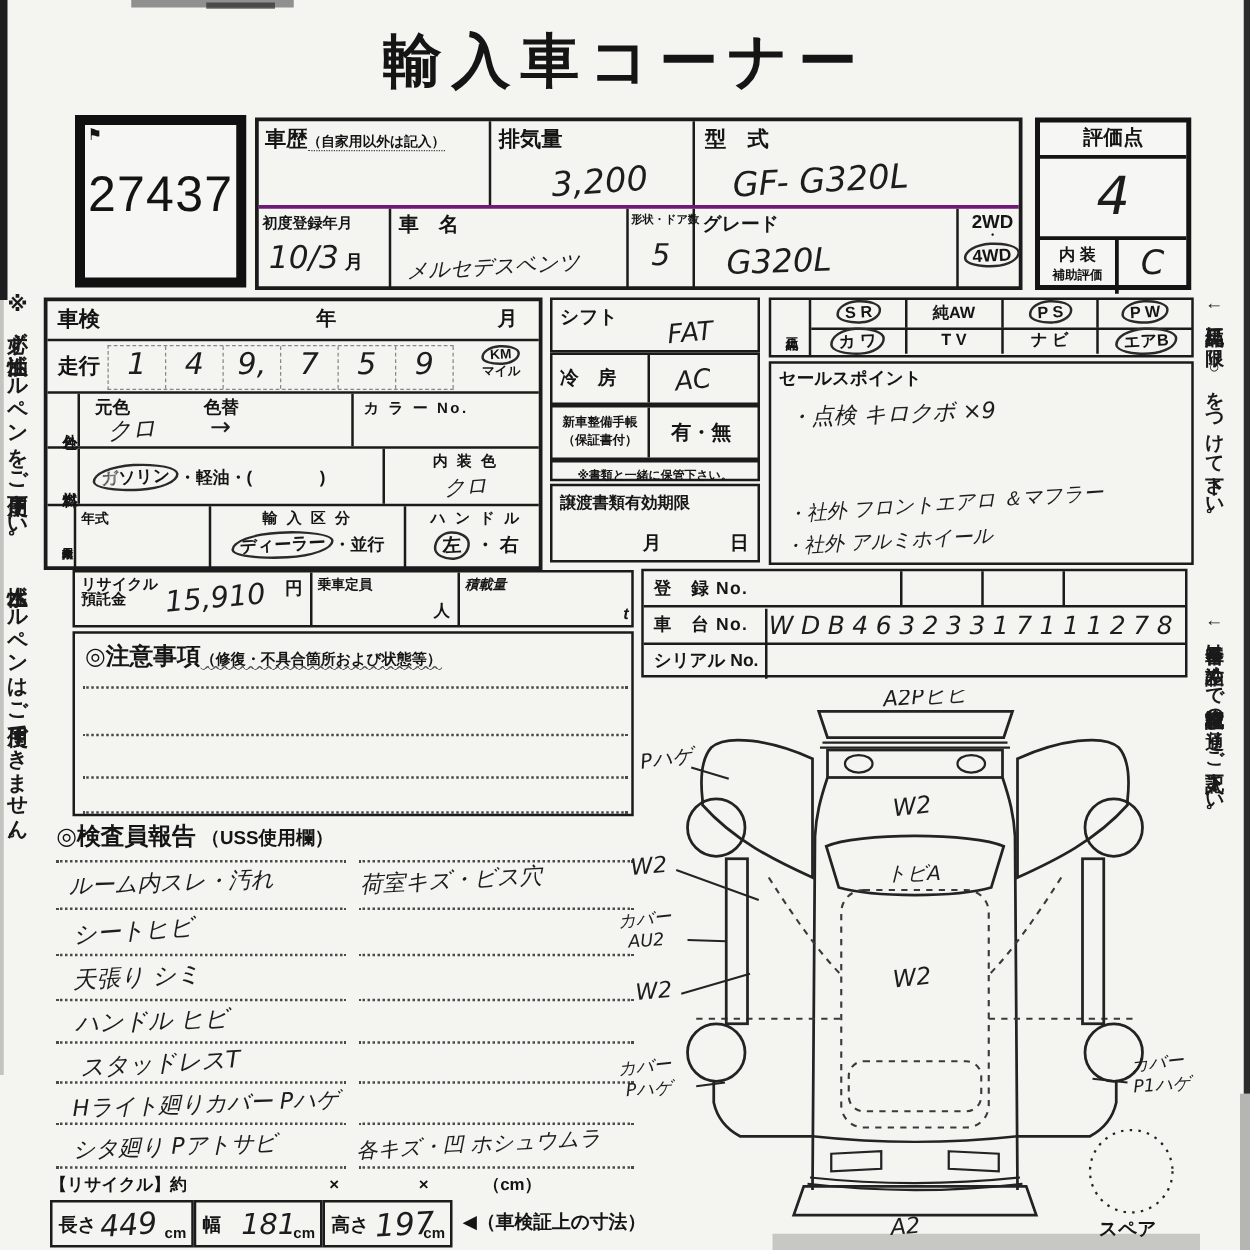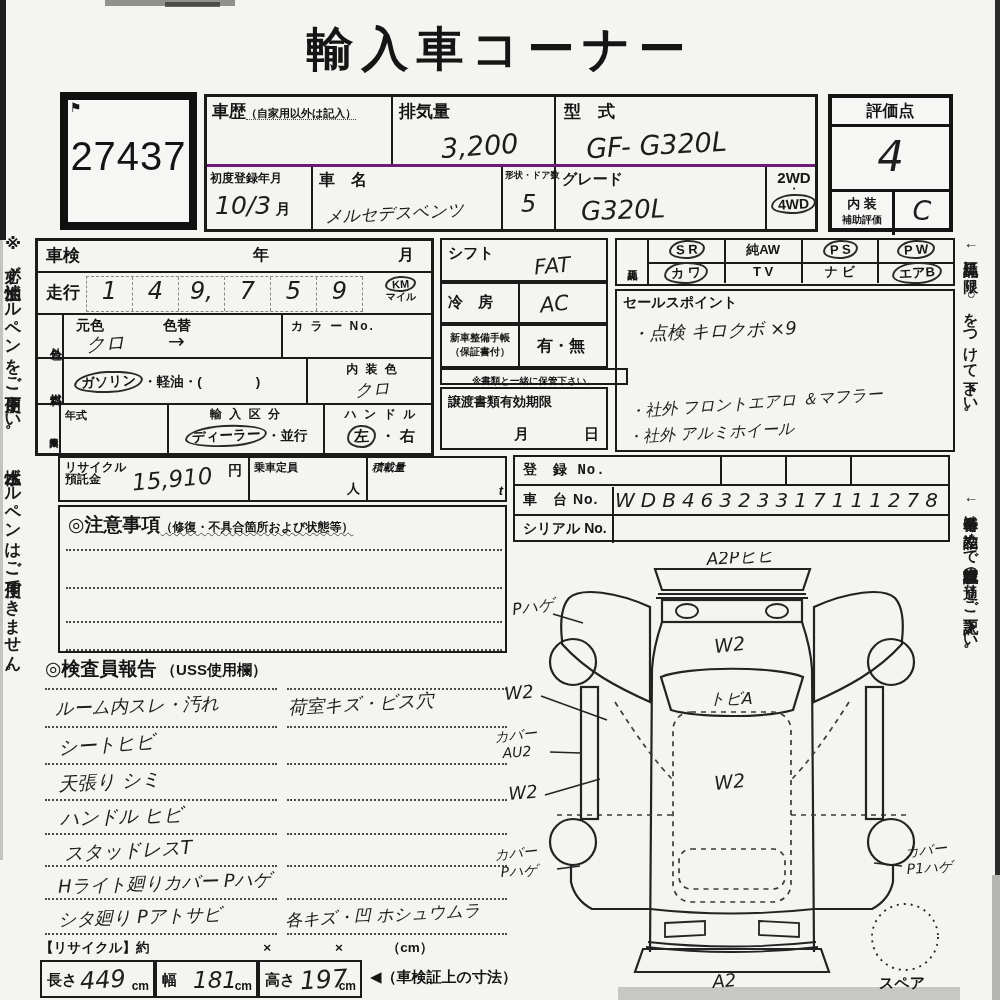--- a/index.html
+++ b/index.html
@@ -170,21 +170,21 @@
     </div>
     <span class="hw abs" style="left:98px;top:8px;font-size:21px;transform:rotate(-6deg);">AC</span>
   </div>
   <div class="abs b" style="left:440px;top:324px;width:168px;height:44px;">
     <div class="abs" style="left:0;top:0;width:78px;height:100%;border-right:2.5px solid #1b1b1b;box-sizing:border-box;text-align:center;">
       <div class="lbl" style="font-size:10px;margin-top:5px;">新車整備手帳</div>
       <div class="lbl" style="font-size:10px;">（保証書付）</div>
     </div>
     <span class="lbl abs" style="left:95px;top:10px;font-size:16px;">有・無</span>
   </div>
-  <div class="abs b" style="left:440px;top:368px;width:188px;height:17px;text-align:center;">
+  <div class="abs b" style="left:440px;top:368px;width:168px;height:17px;text-align:center;">
     <span class="lbl" style="font-size:9.5px;line-height:13px;display:inline-block;">※書類と一緒に保管下さい。</span>
   </div>
   <div class="abs b" style="left:440px;top:387px;width:168px;height:63px;">
     <div class="lbl" style="font-size:13px;margin:4px 0 0 6px;">譲渡書類有効期限</div>
     <span class="lbl abs" style="left:72px;top:36px;font-size:15px;">月</span>
     <span class="lbl abs" style="left:142px;top:36px;font-size:15px;">日</span>
   </div>
 
   <div class="abs b" style="left:615px;top:238px;width:340px;height:48px;">
     <div class="abs vtext" style="left:0;top:0;width:32px;height:100%;border-right:2.5px solid #1b1b1b;box-sizing:border-box;font-size:10px;text-align:center;line-height:30px;">純正品</div>
@@ -231,21 +231,21 @@
       <span class="lbl" style="font-size:19px;">◎注意事項</span><span class="lbl" style="font-size:12px;text-decoration:underline wavy #555 1px;">（修復・不具合箇所および状態等）</span>
     </div>
     <div class="dotline abs" style="left:6px;top:42px;width:436px;"></div>
     <div class="dotline abs" style="left:6px;top:80px;width:436px;"></div>
     <div class="dotline abs" style="left:6px;top:114px;width:436px;"></div>
     <div class="dotline abs" style="left:6px;top:142px;width:436px;"></div>
   </div>
 
   <div class="abs b" style="left:513px;top:455px;width:437px;height:87px;">
     <div class="abs" style="left:0;top:0;width:100%;height:29px;border-bottom:2px solid #1b1b1b;box-sizing:border-box;">
-      <span class="lbl" style="font-size:14px;margin-left:8px;line-height:26px;letter-spacing:1px;font-family:Liberation Mono, monospace;">登　録 No.</span>
+      <span class="lbl" style="font-size:14px;margin-left:8px;line-height:26px;letter-spacing:1px;">登　録 No.</span>
       <div class="abs" style="left:205px;top:0;width:2px;height:100%;background:#1b1b1b;"></div>
       <div class="abs" style="left:270px;top:0;width:2px;height:100%;background:#1b1b1b;"></div>
       <div class="abs" style="left:335px;top:0;width:2px;height:100%;background:#1b1b1b;"></div>
     </div>
     <div class="abs" style="left:0;top:29px;width:100%;height:30px;border-bottom:2px solid #1b1b1b;box-sizing:border-box;">
       <span class="lbl" style="font-size:14px;margin-left:8px;line-height:27px;letter-spacing:1px;">車　台 No.</span>
       <span class="hw abs" style="left:100px;top:2px;font-size:20px;letter-spacing:6px;">WDB46323317111278</span>
     </div>
     <div class="abs" style="left:0;top:59px;width:100%;height:28px;">
       <span class="lbl" style="font-size:14px;margin-left:8px;line-height:25px;">シリアル No.</span>

